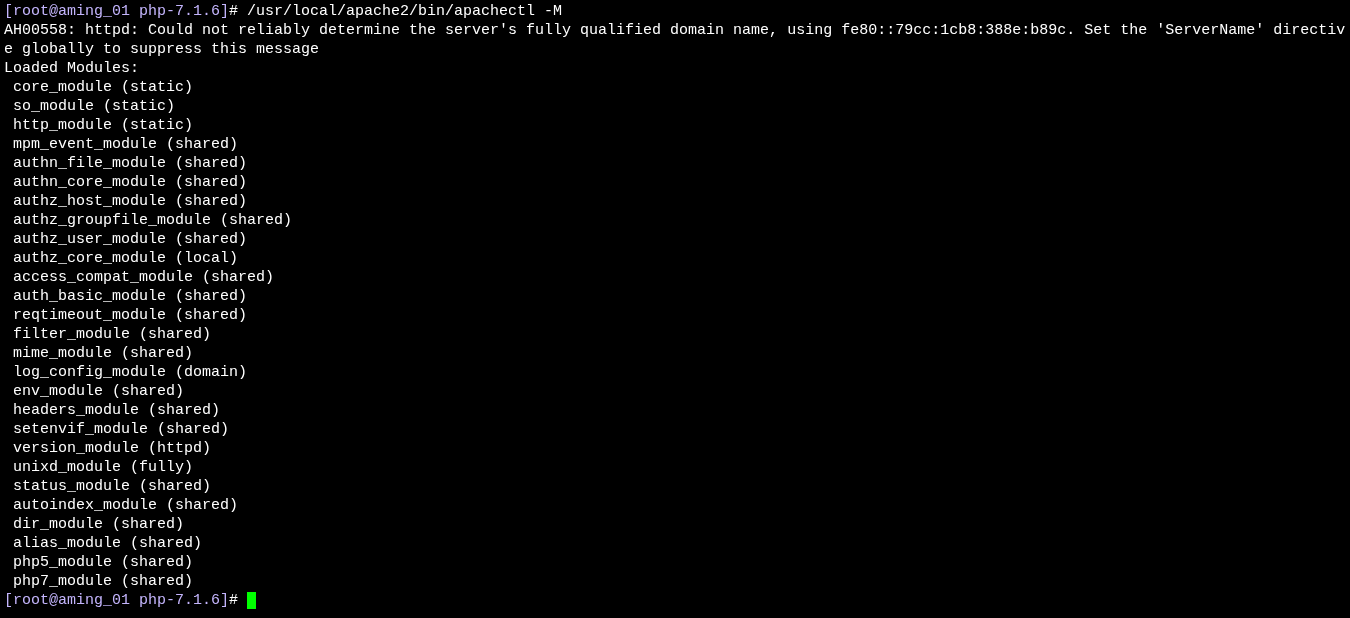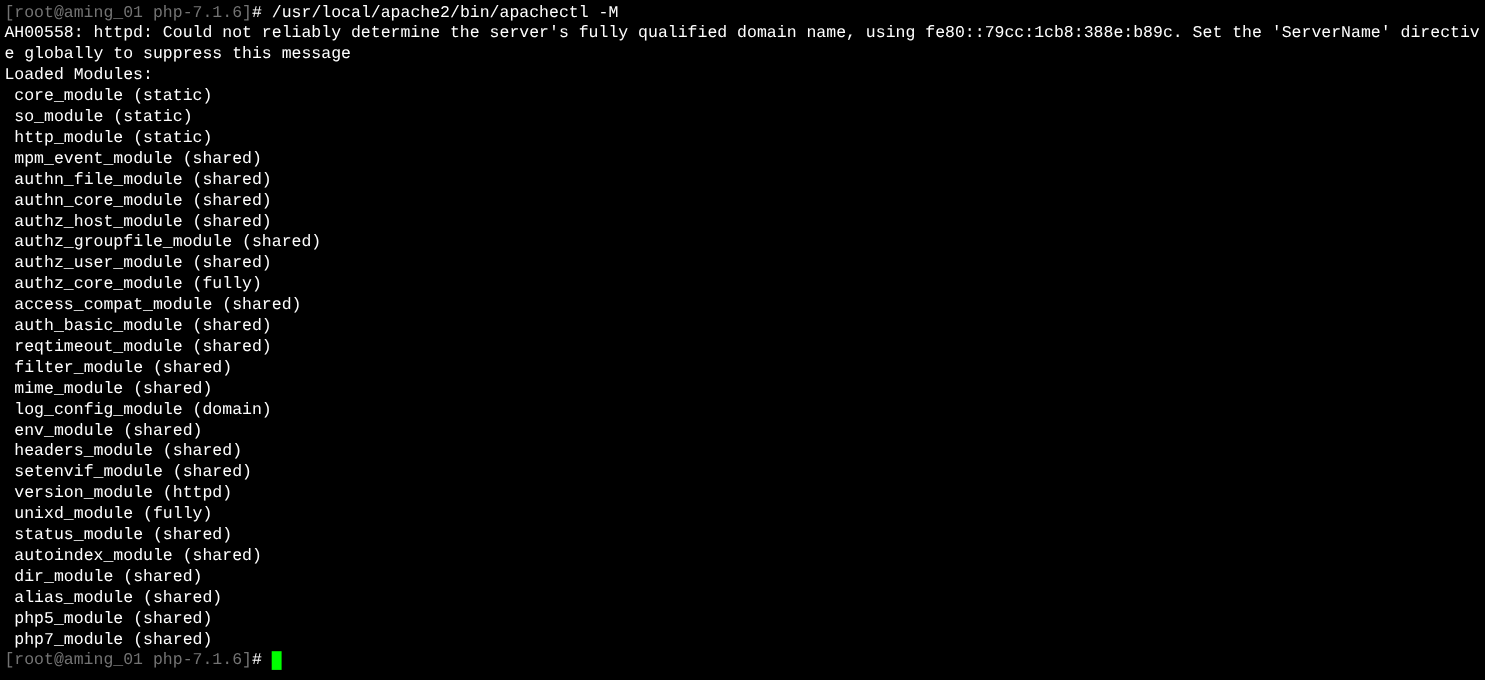--- a/index.html
+++ b/index.html
@@ -12,21 +12,21 @@
     line-height: 19px;
     width: 1350px;
     height: 618px;
     overflow: hidden;
   }
   .term {
     padding: 2px 4px;
     white-space: pre-wrap;
     word-break: break-all;
   }
-  .prompt-user { color: #737373; }      
+  .prompt-user { color: #c4b5fd; }      
   .cmd        { color: #ffffff; }
   .cursor {
     display: inline-block;
     width: 9px;
     height: 17px;
     background: #00ff00;
     vertical-align: text-bottom;
   }
 </style>
 </head>
@@ -37,21 +37,21 @@
 <span>Loaded Modules:</span>
 <span> core_module (static)</span>
 <span> so_module (static)</span>
 <span> http_module (static)</span>
 <span> mpm_event_module (shared)</span>
 <span> authn_file_module (shared)</span>
 <span> authn_core_module (shared)</span>
 <span> authz_host_module (shared)</span>
 <span> authz_groupfile_module (shared)</span>
 <span> authz_user_module (shared)</span>
-<span> authz_core_module (fully)</span>
+<span> authz_core_module (local)</span>
 <span> access_compat_module (shared)</span>
 <span> auth_basic_module (shared)</span>
 <span> reqtimeout_module (shared)</span>
 <span> filter_module (shared)</span>
 <span> mime_module (shared)</span>
 <span> log_config_module (domain)</span>
 <span> env_module (shared)</span>
 <span> headers_module (shared)</span>
 <span> setenvif_module (shared)</span>
 <span> version_module (httpd)</span>

